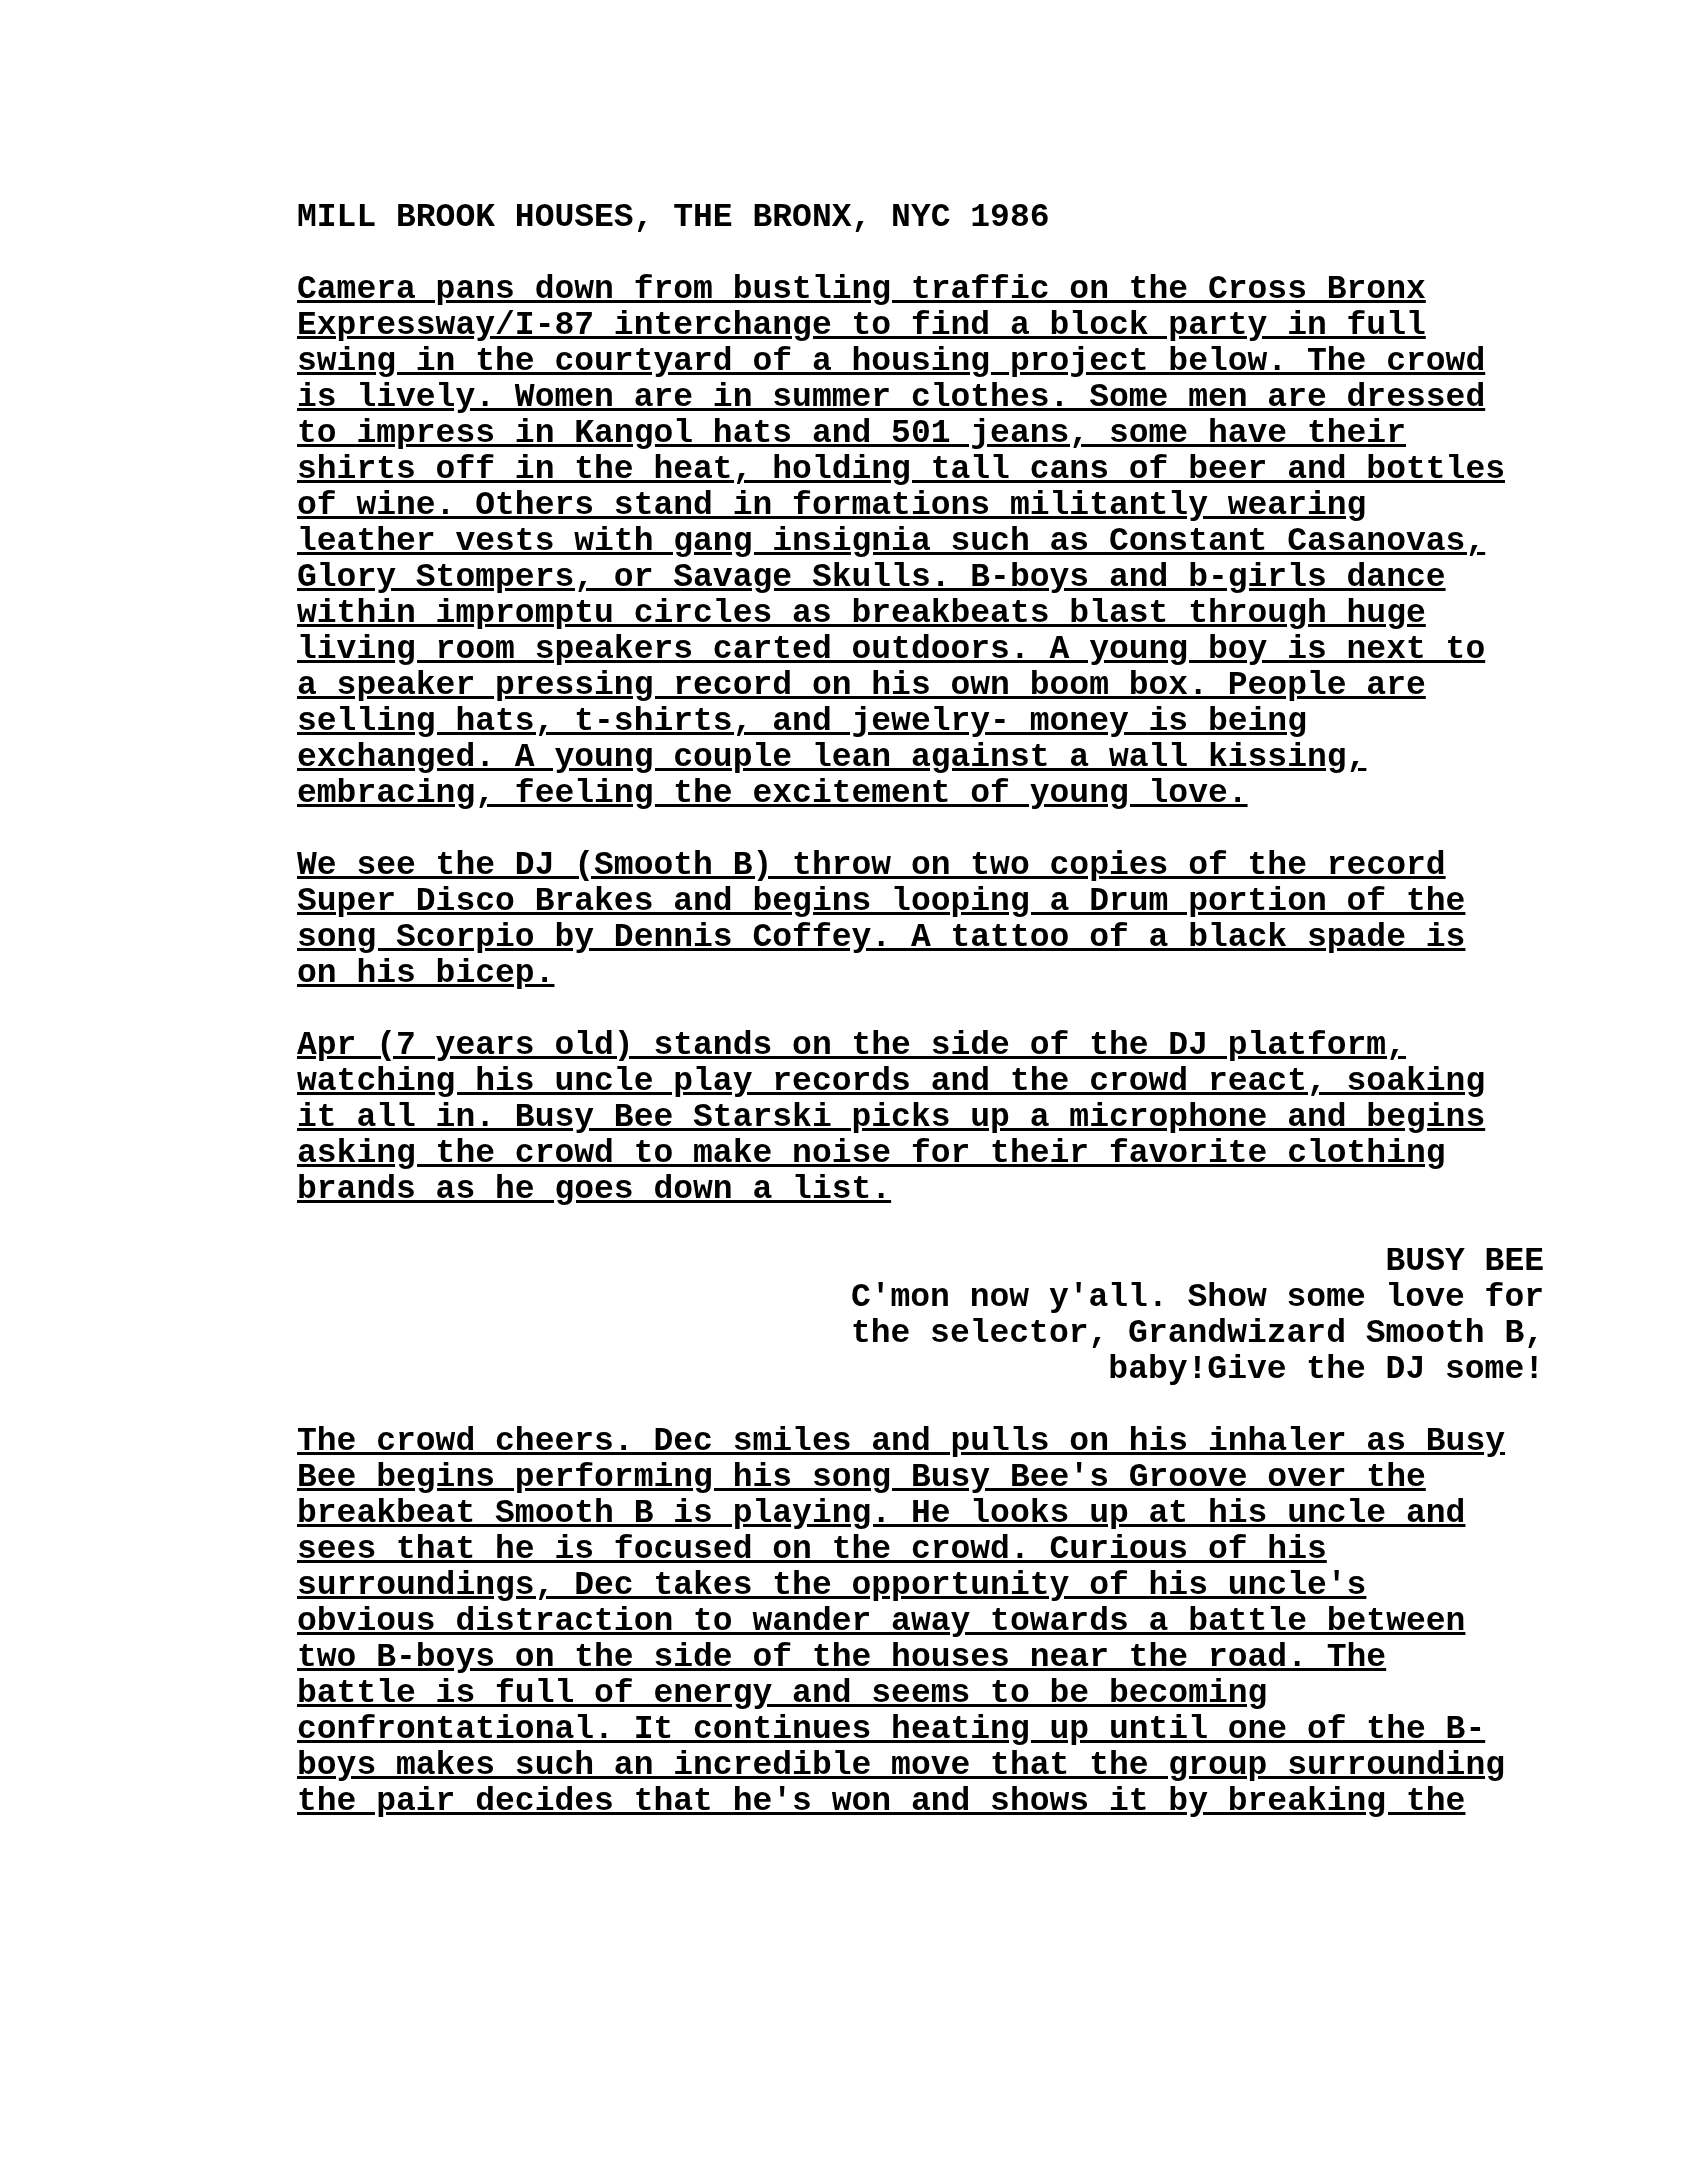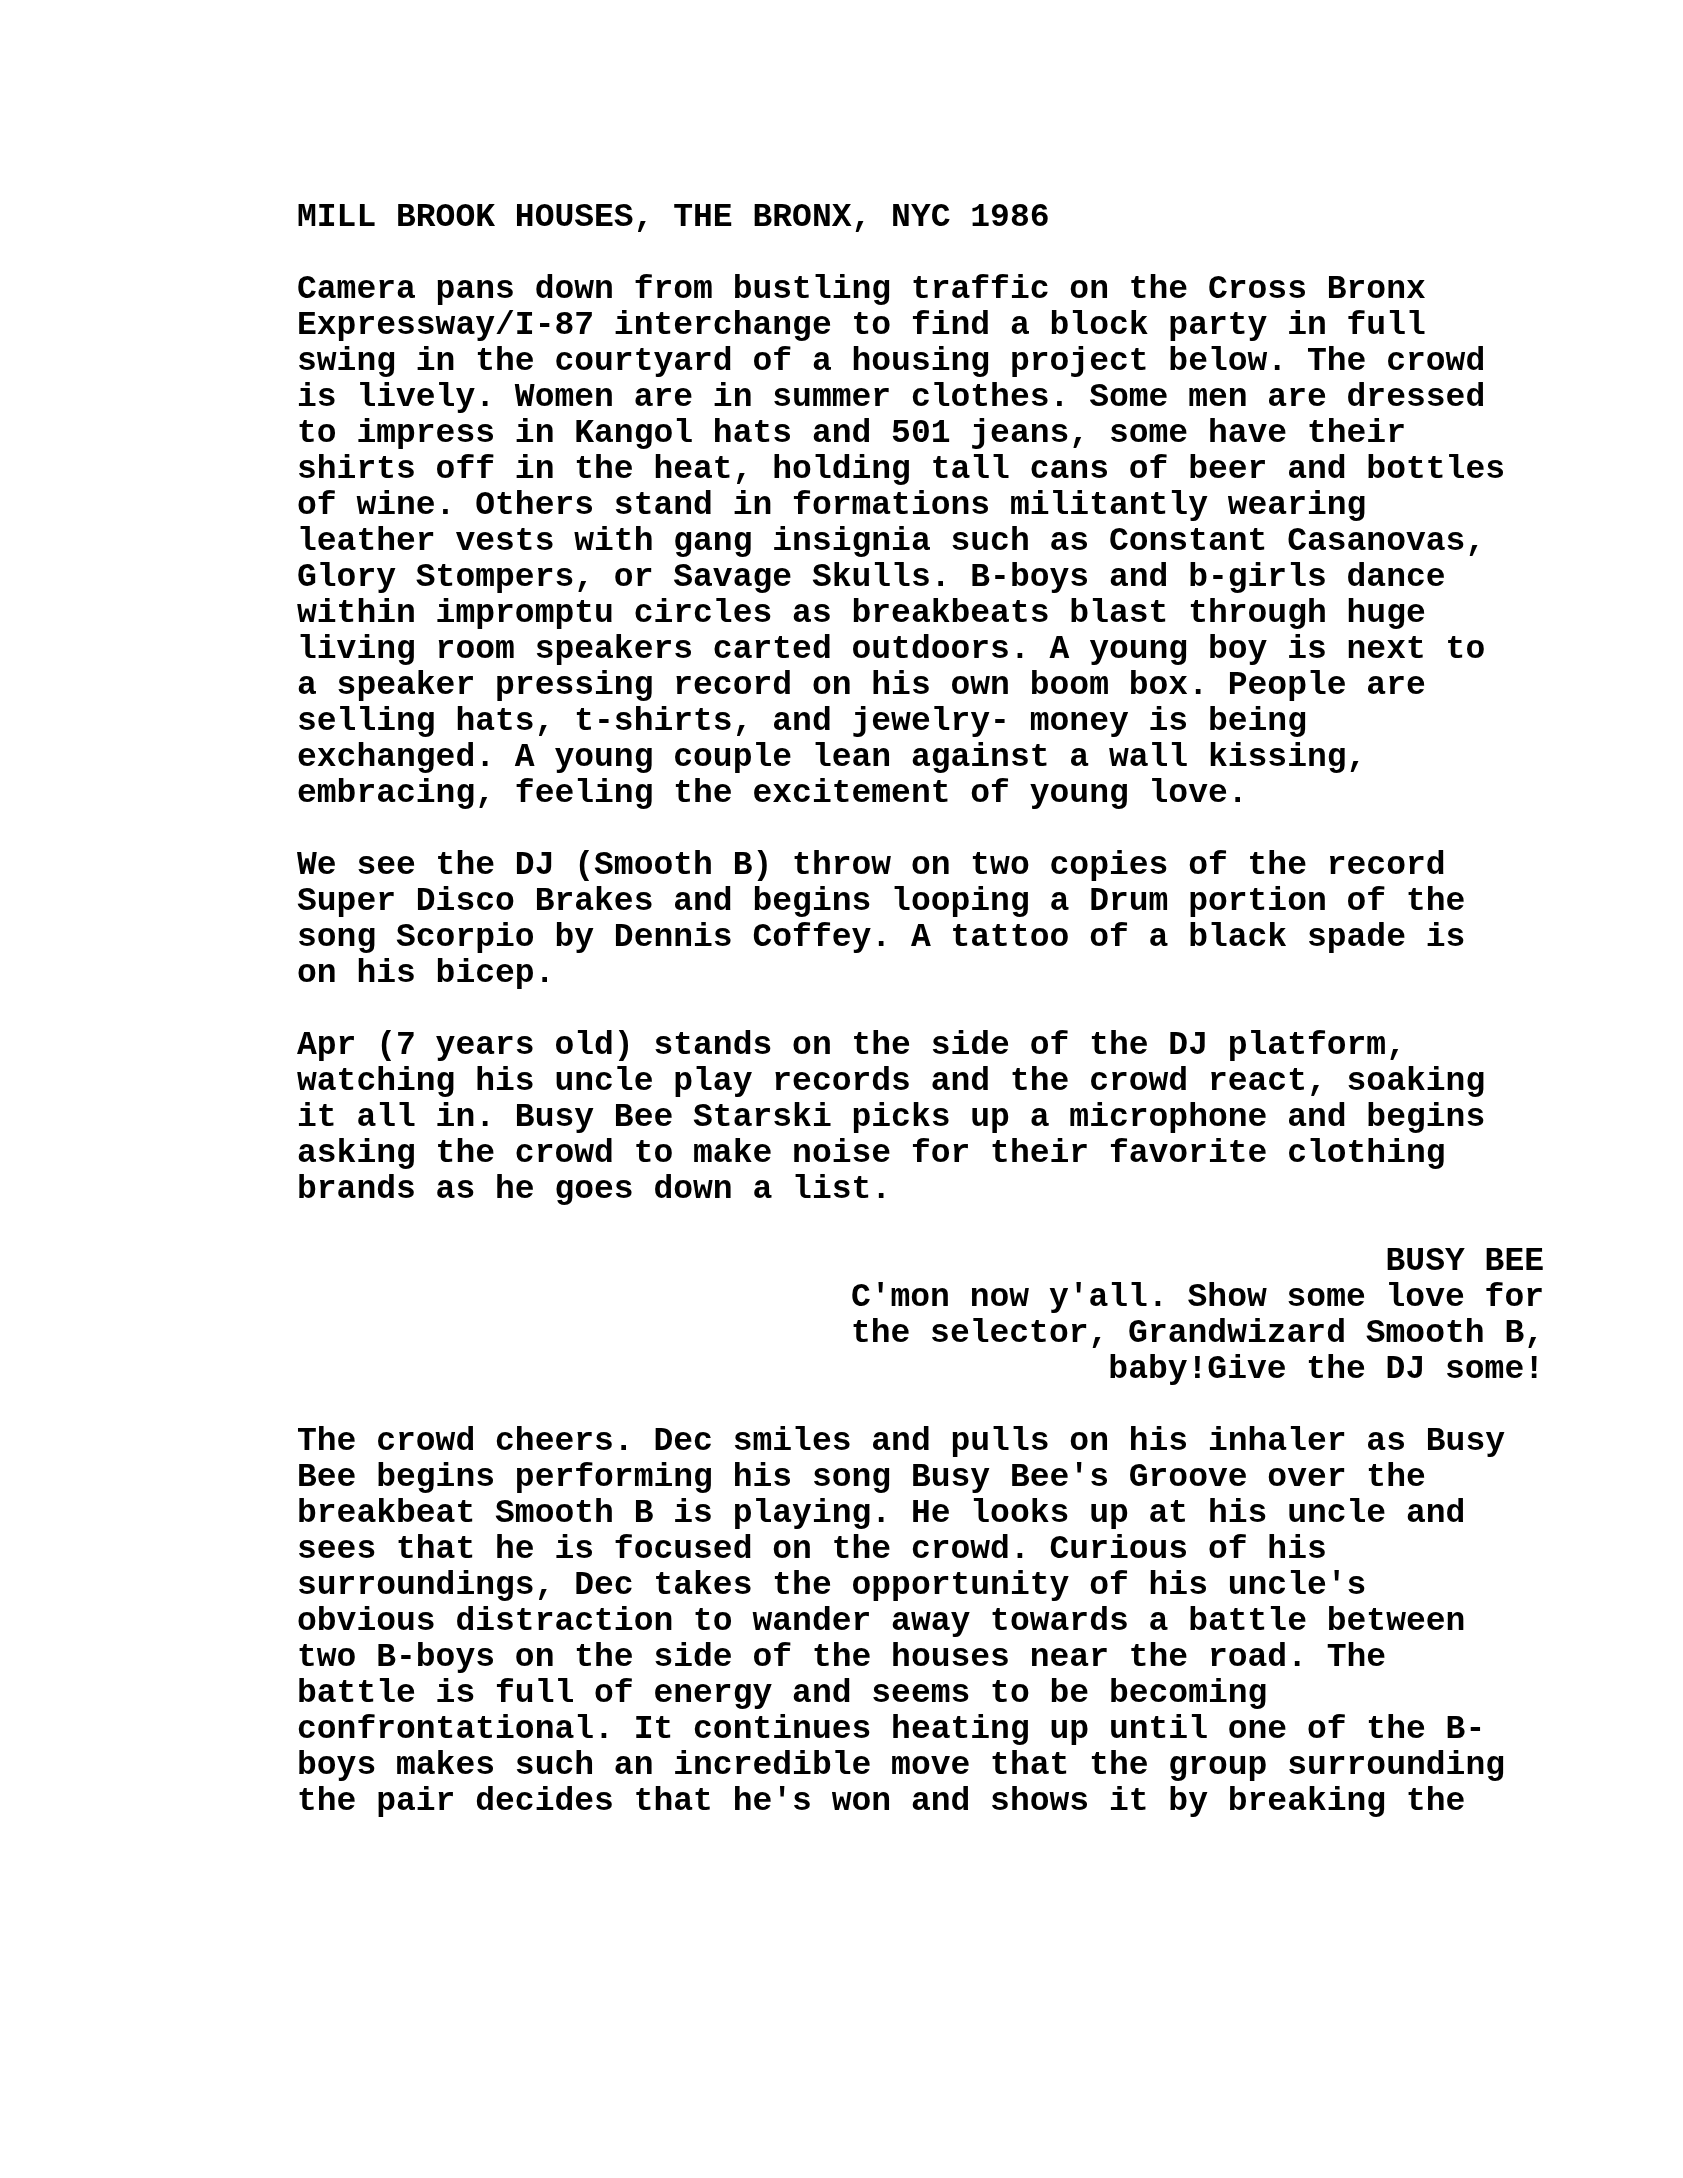--- a/index.html
+++ b/index.html
@@ -25,20 +25,21 @@
     width: 1247px;
     font-weight: bold;
   }
   .scene-heading {
     white-space: pre;
     margin: 0 0 36px 0;
   }
   .action {
     white-space: pre;
     margin: 0 0 36px 0;
+    text-decoration: underline;
   }
   .dialogue-block {
     margin: 0 0 36px 0;
     text-align: right;
   }
   .character {
     white-space: pre;
     margin-left: 379px;
   }
   .dialogue {

